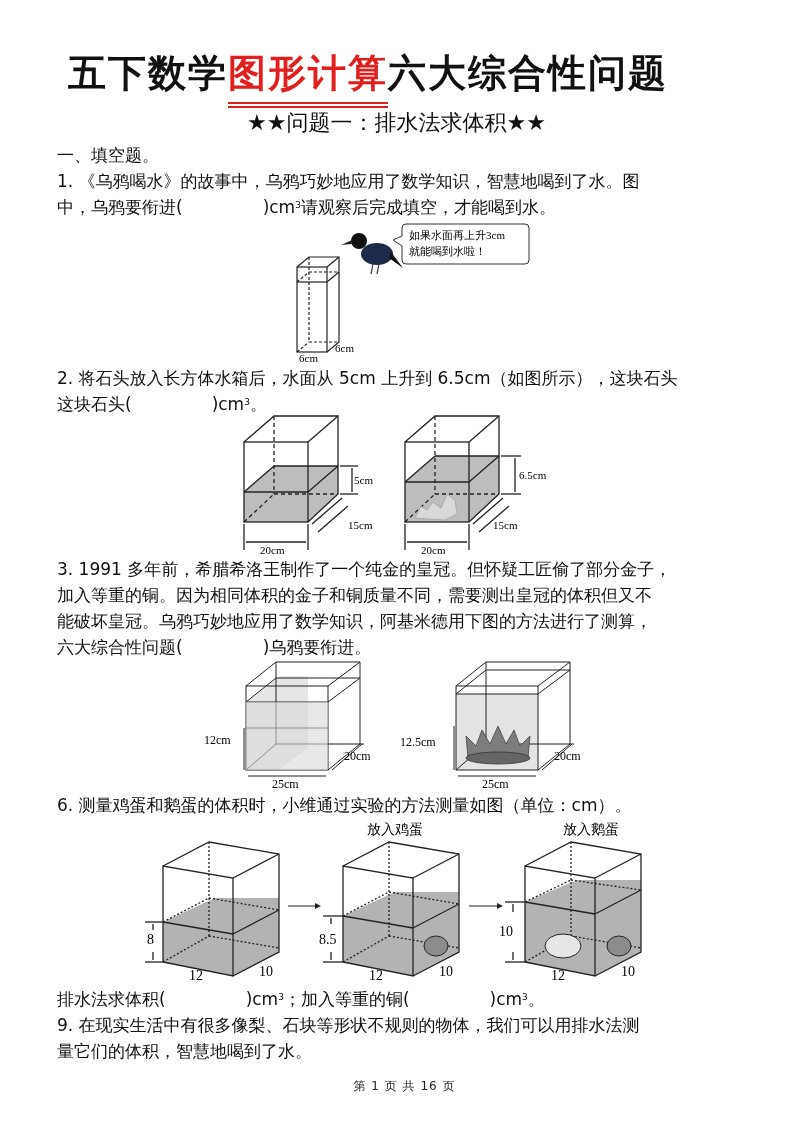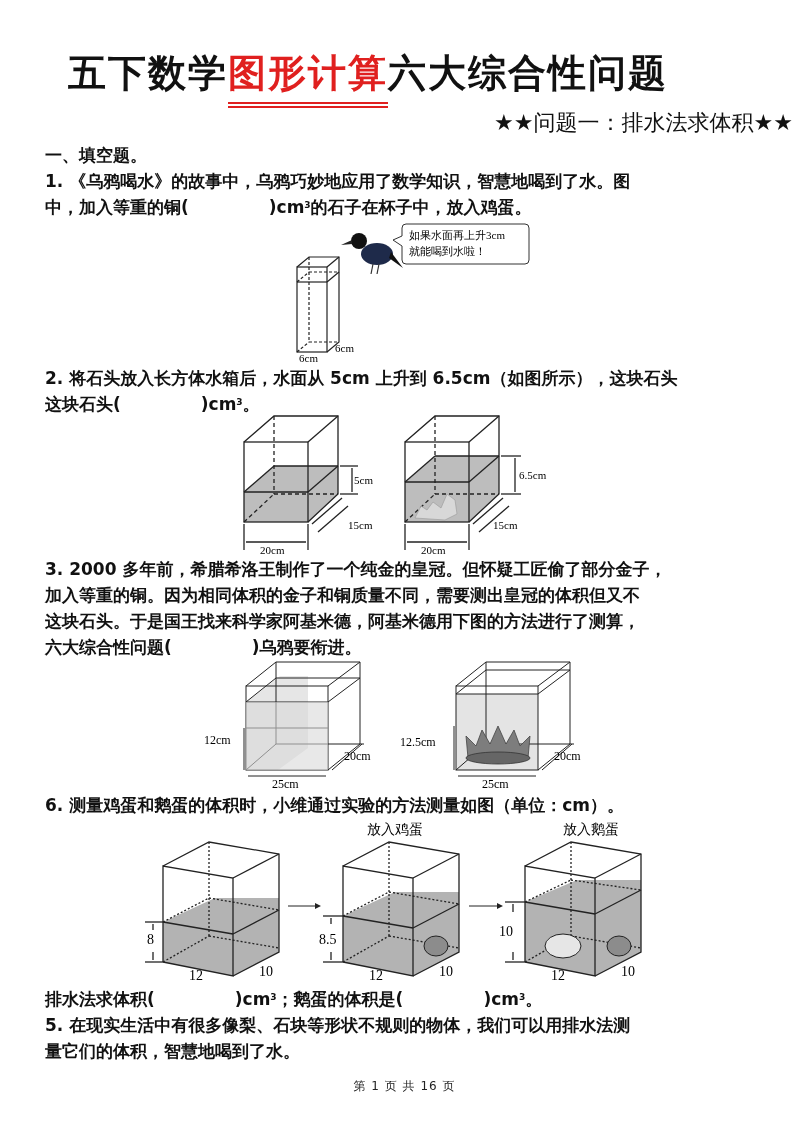--- a/index.html
+++ b/index.html
@@ -3,39 +3,39 @@
 <meta charset="utf-8">
 <style>
   html, body { margin:0; padding:0; background:#fff; }
   body { width:793px; height:1122px; position:relative; overflow:hidden;
          font-family:"DejaVu Sans","Liberation Sans",sans-serif; color:#111; }
   .title { position:absolute; top:50px; left:0; width:736px; text-align:center;
            font-size:38px; font-weight:bold; letter-spacing:2px; line-height:46px; }
   .title .hl { color:#e0201f; position:relative; display:inline-block; }
   .title .hl::after { content:""; position:absolute; left:0; right:0; bottom:-8px; height:2px;
            background:#e0201f; box-shadow:0 4px 0 #e0201f; }
-  .subtitle { position:absolute; top:108px; left:0; width:793px; text-align:right;
+  .subtitle { position:absolute; top:108px; left:0; width:793px; text-align:center;
            font-size:22px; font-weight:normal; line-height:30px; }
-  .txt { position:absolute; left:45px; width:710px; font-size:17px; line-height:26.5px;font-weight:bold; }
+  .txt { position:absolute; left:57px; width:710px; font-size:17px; line-height:26.5px; }
   .blank { display:inline-block; width:80px; }
   sup { font-size:9px; vertical-align:top; position:relative; top:-2px; }
   svg { position:absolute; overflow:visible; }
   svg text { font-family:"Liberation Serif","DejaVu Serif",serif; }
   .footer { position:absolute; top:1078px; left:0; width:793px; text-align:center; font-size:12px; color:#222; letter-spacing:1px;padding-left:8px; }
 </style>
 </head>
 <body>
 
 <div class="title"><span>五下数学</span><span class="hl">图形计算</span><span>六大综合性问题</span></div>
 <div class="subtitle">★★问题一：排水法求体积★★</div>
 
 <div class="txt" style="top:142px">一、填空题。</div>
 
 <div class="txt" style="top:168px">1. 《乌鸦喝水》的故事中，乌鸦巧妙地应用了数学知识，智慧地喝到了水。图</div>
-<div class="txt" style="top:194px"><span>中，加入等重的铜(</span><span class="blank"></span><span>)cm</span><sup>3</sup><span>的石子在杯子中，放入鸡蛋。</span></div>
+<div class="txt" style="top:194px"><span>中，乌鸦要衔进(</span><span class="blank"></span><span>)cm</span><sup>3</sup><span>请观察后完成填空，才能喝到水。</span></div>
 
 <svg style="left:285px;top:222px" width="260" height="145" viewBox="0 0 260 145">
 
   <g stroke="#222" stroke-width="1.2" fill="none">
     <rect x="12" y="45" width="30" height="85"></rect>
     <polyline points="12,45 24,35 54,35 54,120 42,130"></polyline>
     <line x1="42" y1="45" x2="54" y2="35"></line>
     <line x1="12" y1="60" x2="42" y2="60"></line>
     <line x1="42" y1="60" x2="54" y2="50"></line>
     <line x1="12" y1="60" x2="24" y2="50" stroke-dasharray="3,2"></line>
@@ -117,23 +117,23 @@
           <line x1="78" y1="118" x2="108" y2="92"></line>
       </g>
       <path d="M14,104 L20,92 L26,96 L32,88 L40,94 L46,80 L54,86 L56,100 L44,106 Z" fill="#d8d8d8" stroke="#999" stroke-width="0.6"></path>
       <text x="118" y="65" font-size="11">6.5cm</text>
       <text x="20" y="140" font-size="11">20cm</text>
       <text x="92" y="115" font-size="11">15cm</text>
     </g>
   </g>
 </svg>
 
-<div class="txt" style="top:556px">3. 2000 多年前，希腊希洛王制作了一个纯金的皇冠。但怀疑工匠偷了部分金子，</div>
+<div class="txt" style="top:556px">3. 1991 多年前，希腊希洛王制作了一个纯金的皇冠。但怀疑工匠偷了部分金子，</div>
 <div class="txt" style="top:582px">加入等重的铜。因为相同体积的金子和铜质量不同，需要测出皇冠的体积但又不</div>
-<div class="txt" style="top:608px">这块石头。于是国王找来科学家阿基米德，阿基米德用下图的方法进行了测算，</div>
+<div class="txt" style="top:608px">能破坏皇冠。乌鸦巧妙地应用了数学知识，阿基米德用下图的方法进行了测算，</div>
 <div class="txt" style="top:634px"><span>六大综合性问题(</span><span class="blank"></span><span>)乌鸦要衔进。</span></div>
 
 <svg style="left:200px;top:660px" width="400" height="130" viewBox="0 0 400 130">
 
   <polygon points="46,42 80,16 108,16 108,88 78,110 46,110" fill="#e6e6e6"></polygon>
   <g stroke="#222" stroke-width="1" fill="none">
     <rect x="46" y="26" width="82" height="84"></rect>
     <polyline points="46,26 76,2 160,2 160,84 128,110"></polyline>
     <line x1="128" y1="26" x2="160" y2="2"></line>
     <line x1="46" y1="42" x2="76" y2="18"></line>
@@ -256,18 +256,18 @@
         <line x1="16" y1="134" x2="16" y2="142"></line>
     </g>
     <ellipse cx="66" cy="128" rx="18" ry="12" fill="#e6e6e6" stroke="#222" stroke-width="1"></ellipse>
     <ellipse cx="122" cy="128" rx="12" ry="10" fill="#8c8c8c" stroke="#222" stroke-width="1"></ellipse>
     <text x="2" y="118" font-size="14">10</text>
     <text x="54" y="162" font-size="14">12</text>
     <text x="124" y="158" font-size="14">10</text>
   </g>
 </svg>
 
-<div class="txt" style="top:986px"><span>排水法求体积(</span><span class="blank"></span><span>)cm</span><sup>3</sup><span>；鹅蛋的体积是(</span><span class="blank"></span><span>)cm</span><sup>3</sup><span>。</span></div>
-
-<div class="txt" style="top:1012px">5. 在现实生活中有很多像梨、石块等形状不规则的物体，我们可以用排水法测</div>
+<div class="txt" style="top:986px"><span>排水法求体积(</span><span class="blank"></span><span>)cm</span><sup>3</sup><span>；加入等重的铜(</span><span class="blank"></span><span>)cm</span><sup>3</sup><span>。</span></div>
+
+<div class="txt" style="top:1012px">9. 在现实生活中有很多像梨、石块等形状不规则的物体，我们可以用排水法测</div>
 <div class="txt" style="top:1038px">量它们的体积，智慧地喝到了水。</div>
 
 <div class="footer">第 1 页 共 16 页</div>
 
 </body></html>

